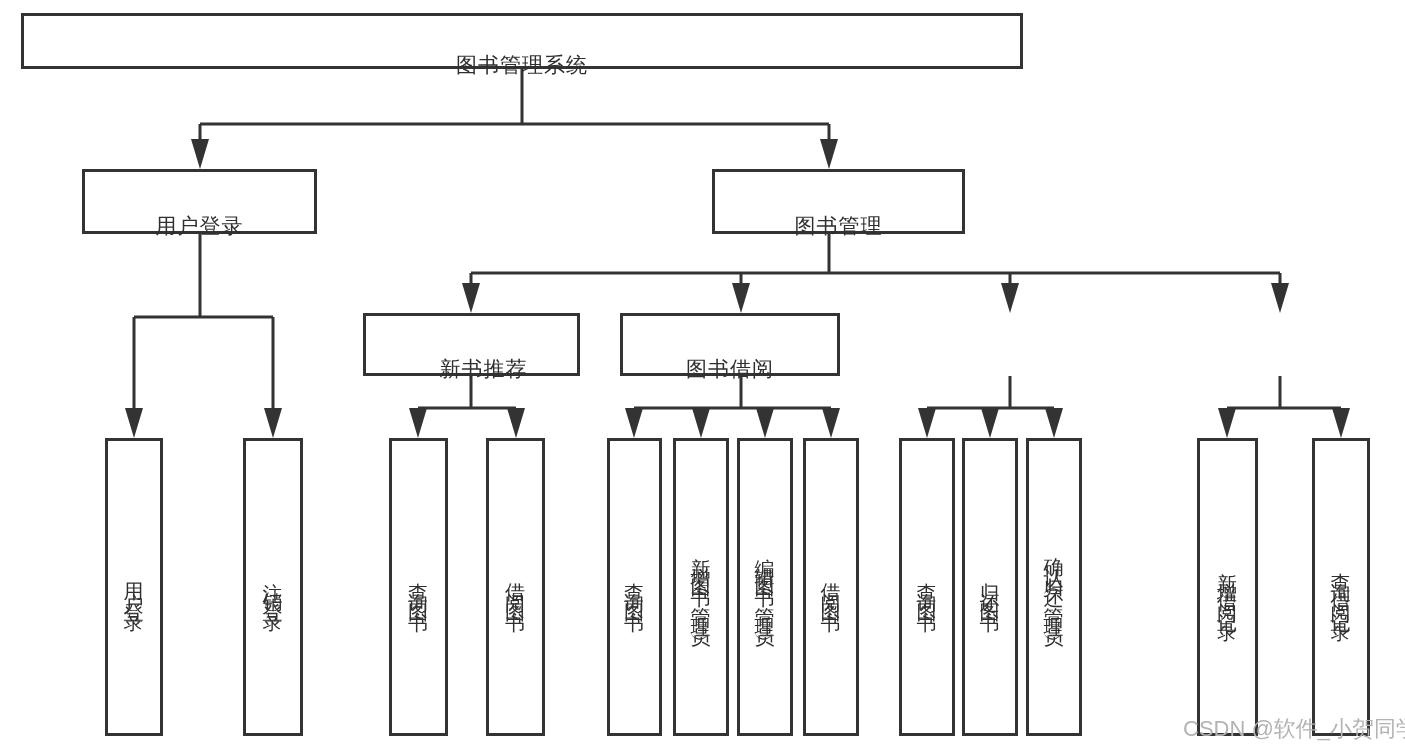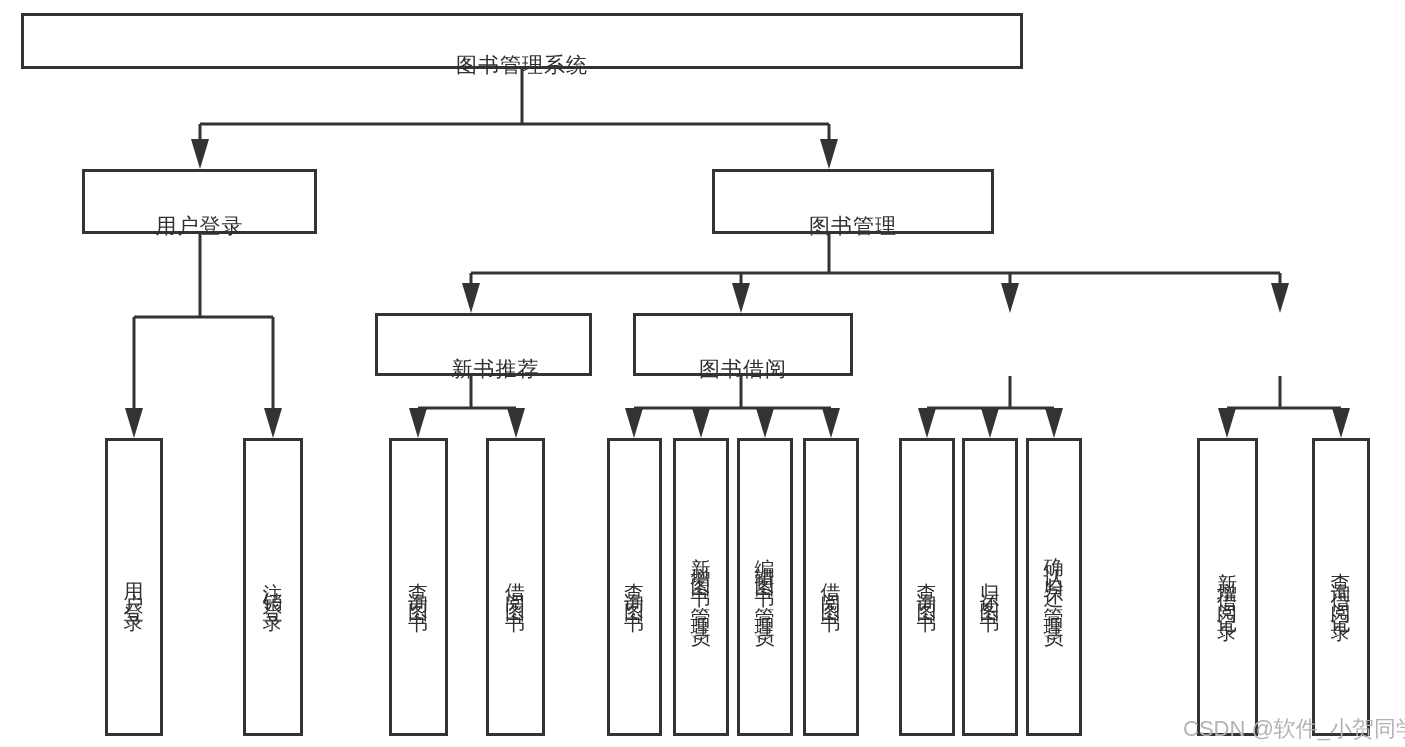--- a/index.html
+++ b/index.html
@@ -41,24 +41,24 @@
     writing-mode: vertical-rl;
     font-size: 20px;
     letter-spacing: 10px;
     line-height: 1;
     white-space: nowrap;
   }
   
   .pos-root { left: 21px;  top: 13px;  width: 1002px; height: 56px; }
   
   .pos-l2a  { left: 82px;  top: 169px; width: 235px; height: 65px; }
-  .pos-l2b  { left: 712px; top: 169px; width: 282px; height: 65px; }
+  .pos-l2b  { left: 712px; top: 169px; width: 253px; height: 65px; }
   
-  .pos-l3a  { left: 375px;  top: 313px; width: 217px; height: 63px; padding-left: 24px; }
-  .pos-l3b  { left: 633px;  top: 313px; width: 220px; height: 63px; }
+  .pos-l3a  { left: 363px;  top: 313px; width: 217px; height: 63px; padding-left: 24px; }
+  .pos-l3b  { left: 620px;  top: 313px; width: 220px; height: 63px; }
   .pos-l3c  { left: 903px;  top: 313px; width: 214px; height: 63px; }
   .pos-l3d  { left: 1173px; top: 313px; width: 214px; height: 63px; }
   
   .leaf { top: 438px; height: 298px; }
   .pos-f1  { left: 105px;  width: 58px; }
   .pos-f2  { left: 243px;  width: 60px; }
   .pos-f3  { left: 389px;  width: 59px; }
   .pos-f4  { left: 486px;  width: 59px; }
   .pos-f5  { left: 607px;  width: 55px; }
   .pos-f6  { left: 673px;  width: 56px; }

